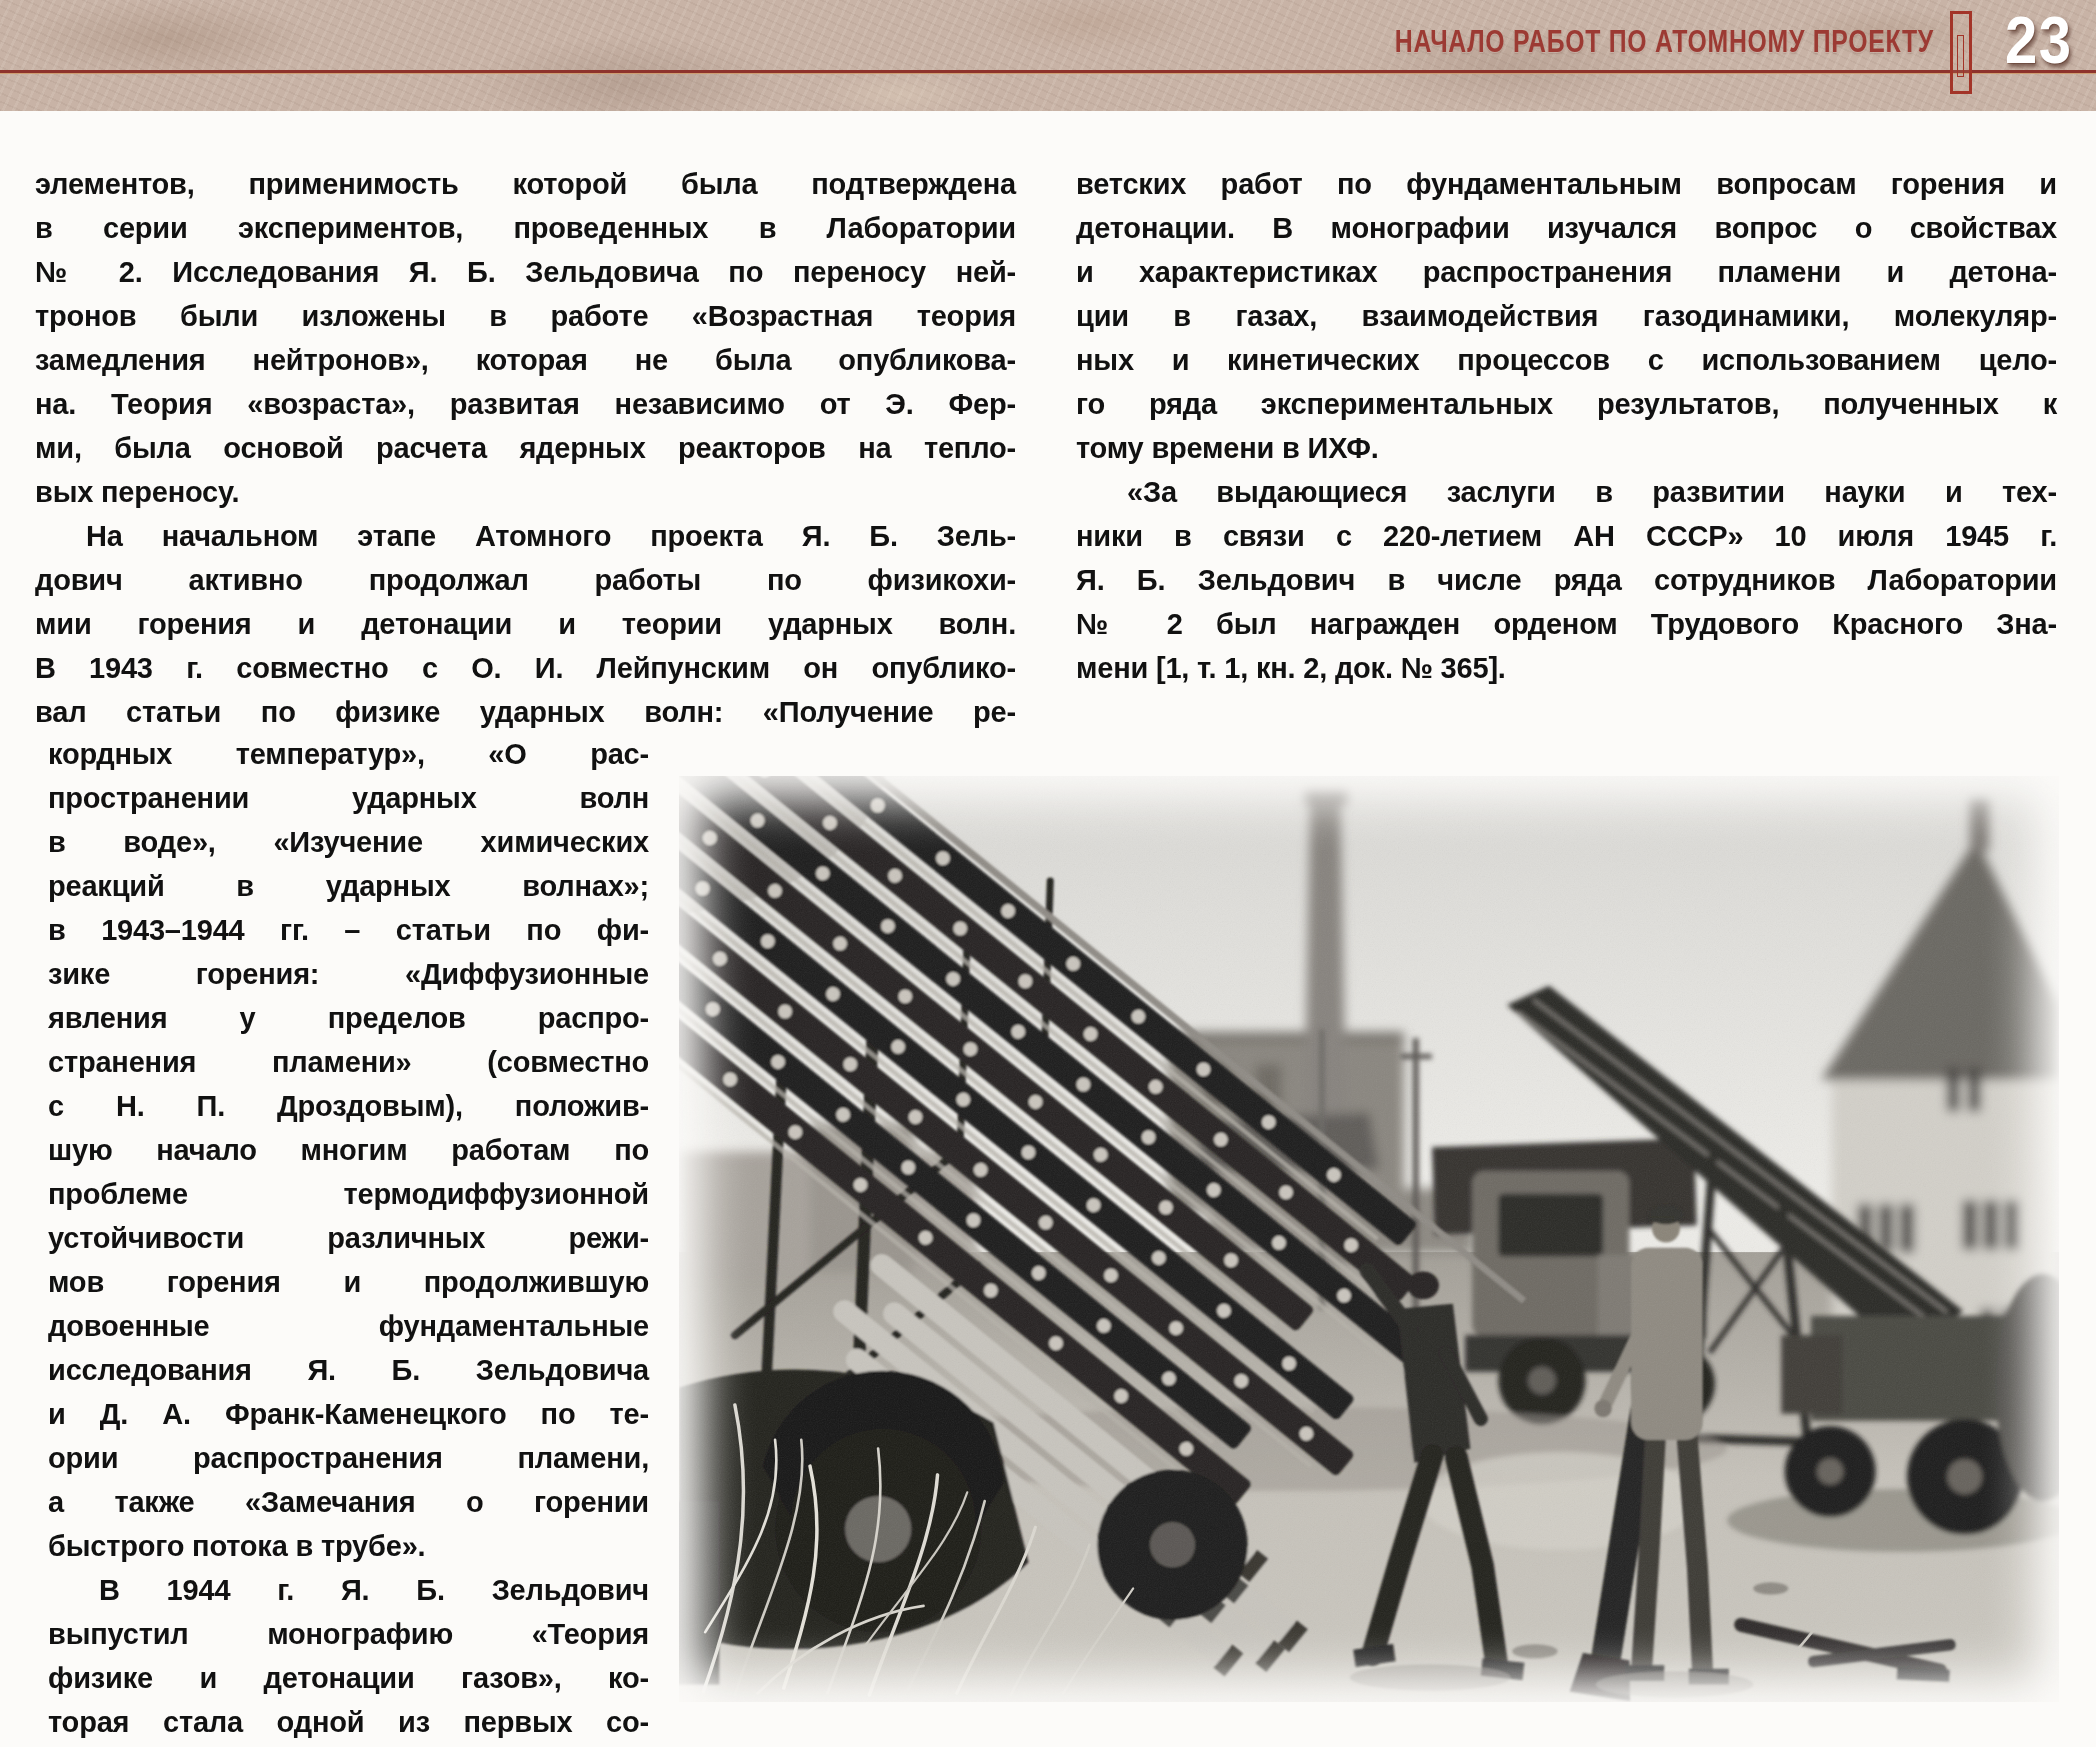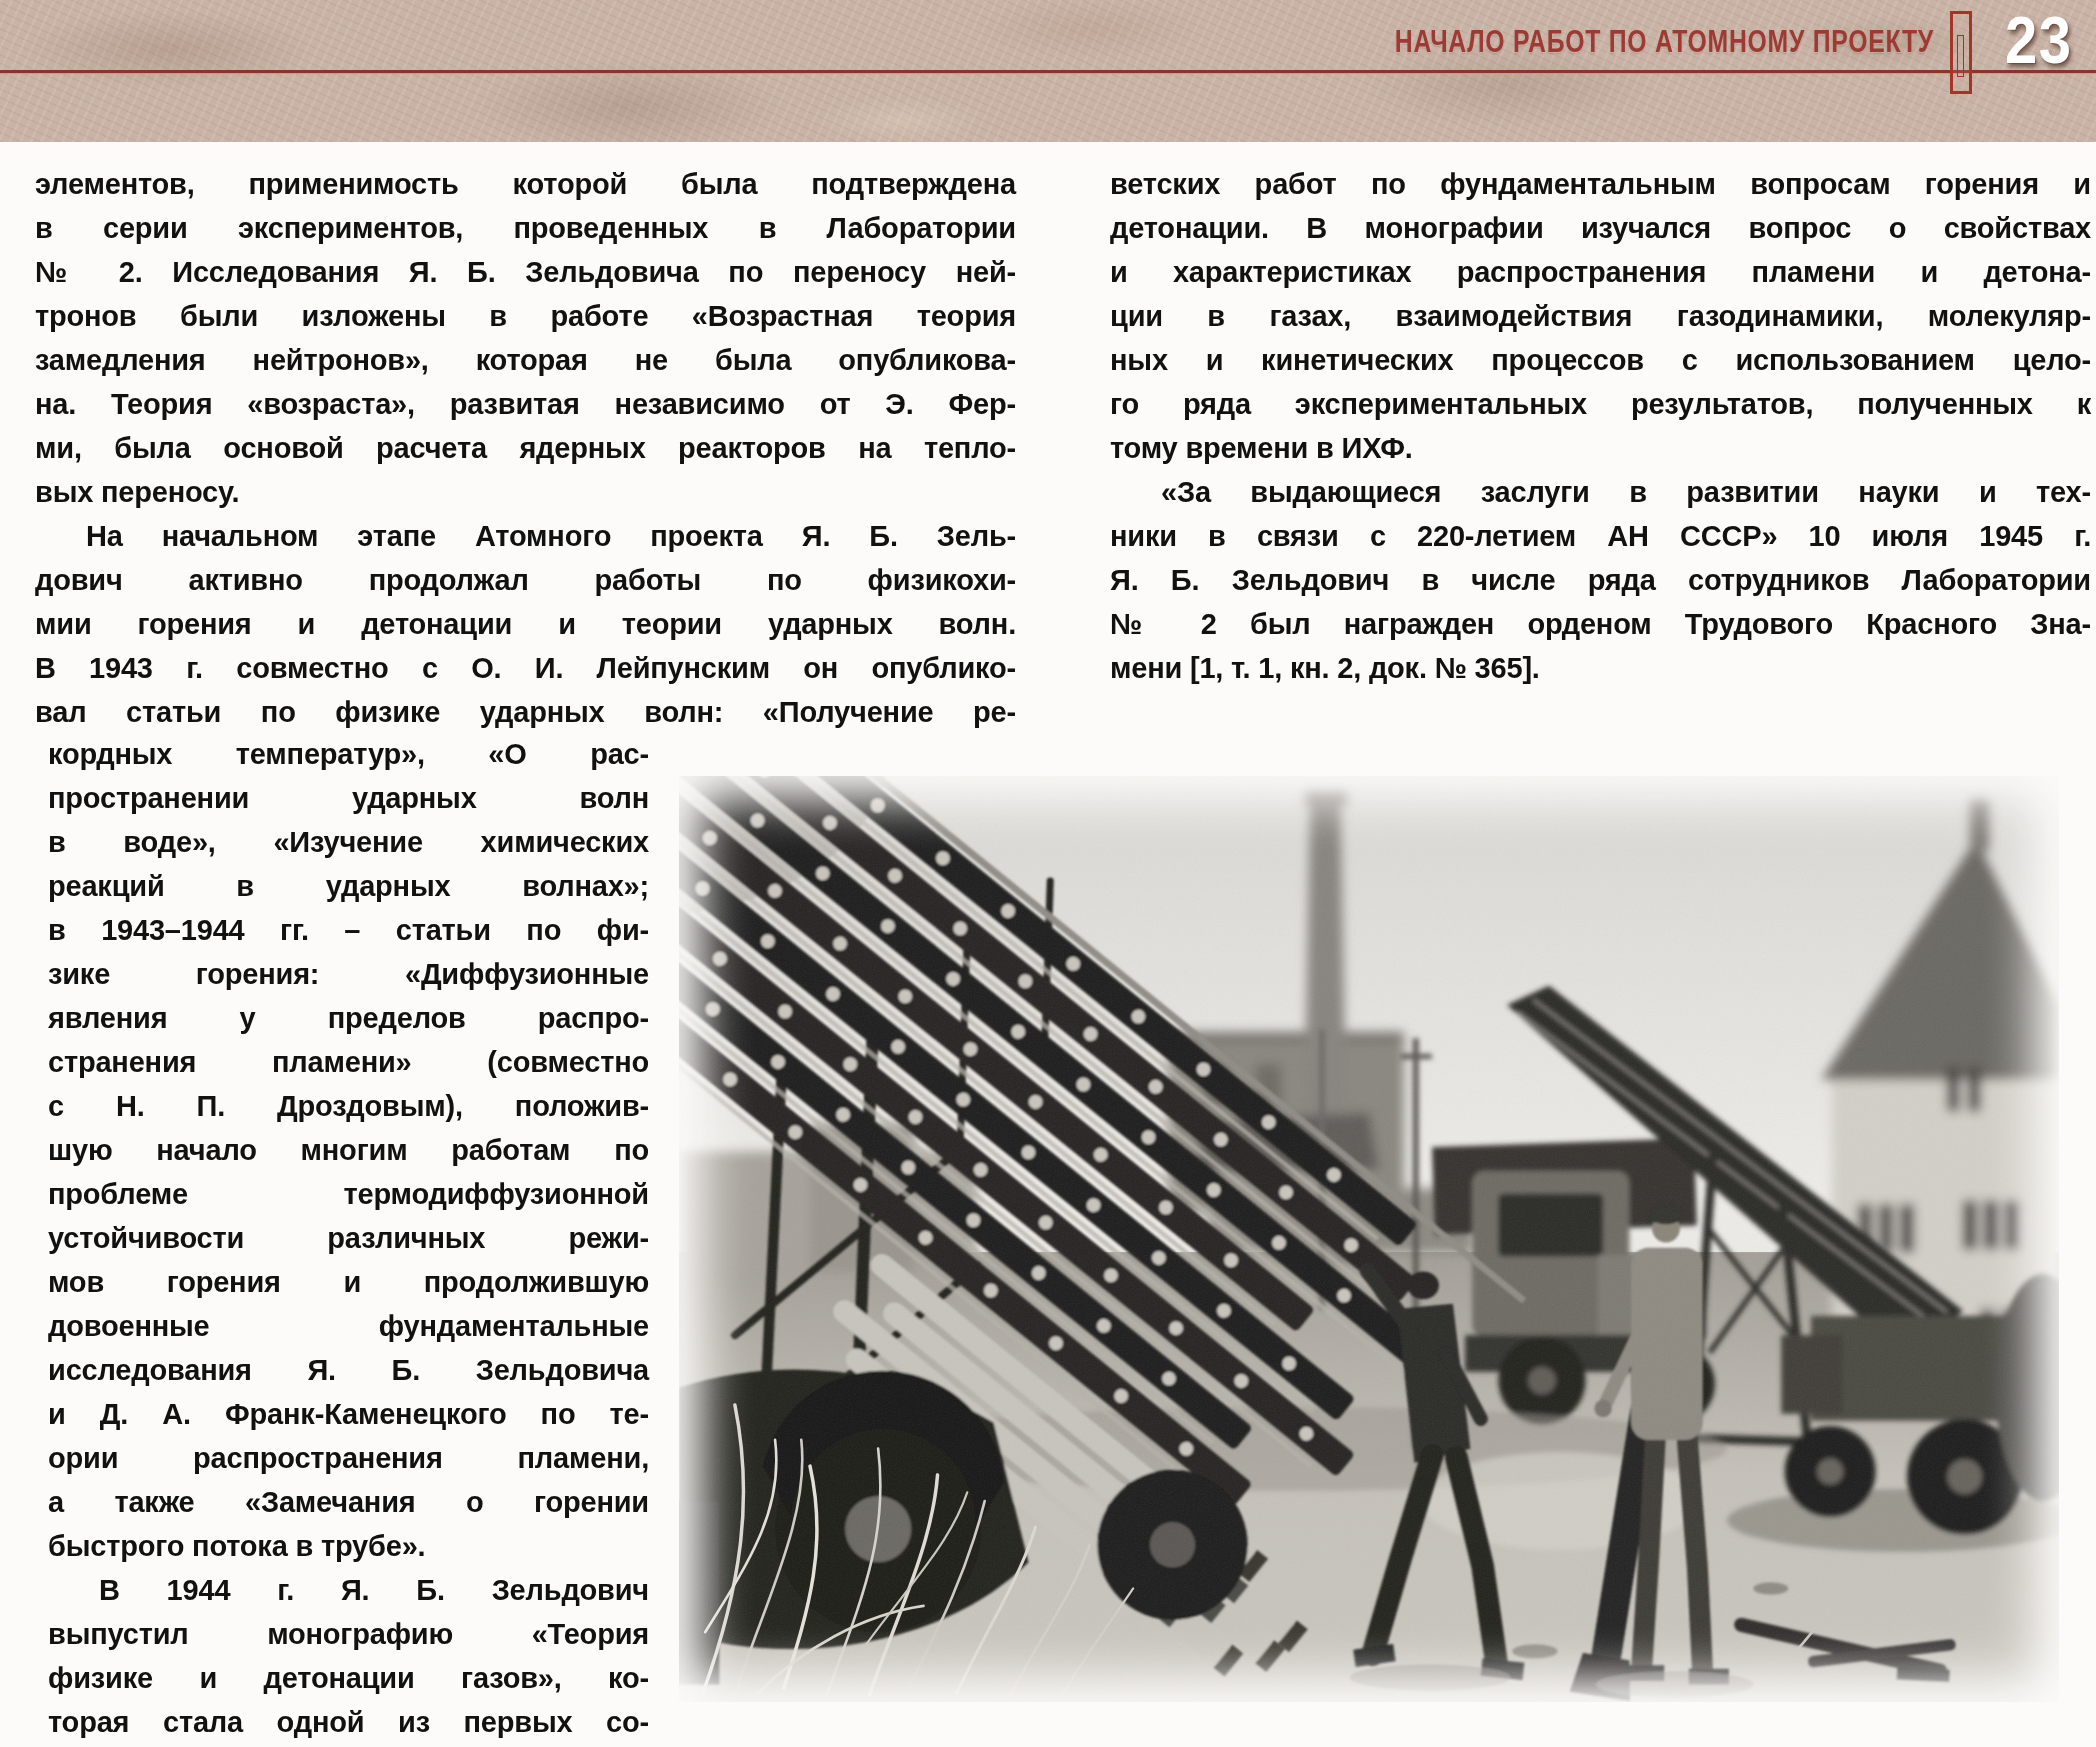--- a/index.html
+++ b/index.html
@@ -3,21 +3,21 @@
 <meta charset="utf-8">
 <style>
   html,body{margin:0;padding:0;}
   body{
     width:2096px;height:1748px;position:relative;overflow:hidden;
     background:#fcfbf9;
     font-family:"Liberation Sans", sans-serif;
   }
   
   .band{
-    position:absolute;left:0;top:0;width:2096px;height:142px;
+    position:absolute;left:0;top:0;width:2096px;height:111px;
     background-color:#c8b3a6;
     background-image:
       radial-gradient(ellipse 227px 61px at 8% 35%, rgba(140,112,92,.28), transparent 65%),
       radial-gradient(ellipse 262px 79px at 30% 75%, rgba(120,95,80,.22), transparent 60%),
       radial-gradient(ellipse 192px 52px at 52% 20%, rgba(170,140,118,.25), transparent 60%),
       radial-gradient(ellipse 245px 70px at 72% 60%, rgba(125,98,82,.20), transparent 60%),
       radial-gradient(ellipse 157px 44px at 90% 30%, rgba(150,122,100,.24), transparent 60%),
       radial-gradient(ellipse 122px 35px at 43% 85%, rgba(230,215,195,.35), transparent 70%),
       repeating-linear-gradient(115deg, rgba(255,250,240,.10) 0 2.6px, transparent 2.6px 9.6px),
       repeating-linear-gradient(24deg, rgba(100,75,60,.07) 0 1.7px, transparent 1.7px 7.9px);
@@ -46,21 +46,21 @@
     transform:scaleX(0.88);transform-origin:left top;
     text-shadow:2.6px 3.5px 4.4px rgba(80,45,35,.65), 0.9px 0.9px 0 rgba(120,80,60,.5);
   }
   
   .col{position:absolute;color:#111;font-size:29px;font-weight:700;letter-spacing:-0.2px;}
   .line{line-height:44px;text-align:justify;text-align-last:justify;white-space:normal;}
   .line.last{text-align-last:left;}
   .line.indent{text-indent:51px;}
   #col-left-full{left:35px;top:162px;width:981px;}
   #col-left-narrow{left:48px;top:732px;width:601px;}
-  #col-right{left:1076px;top:162px;width:981px;margin-left:34px;}
+  #col-right{left:1076px;top:162px;width:981px;}
   
   .photo{
     position:absolute;left:679px;top:776px;width:1380px;height:926px;
     background:#e9e8e4;
   }
   .photo svg{display:block;width:100%;height:100%;}
   .photo::after{
     content:"";position:absolute;left:0;top:0;right:0;bottom:0;
     box-shadow:inset 0 0 48px 24.5px #fcfbf9;
     pointer-events:none;

